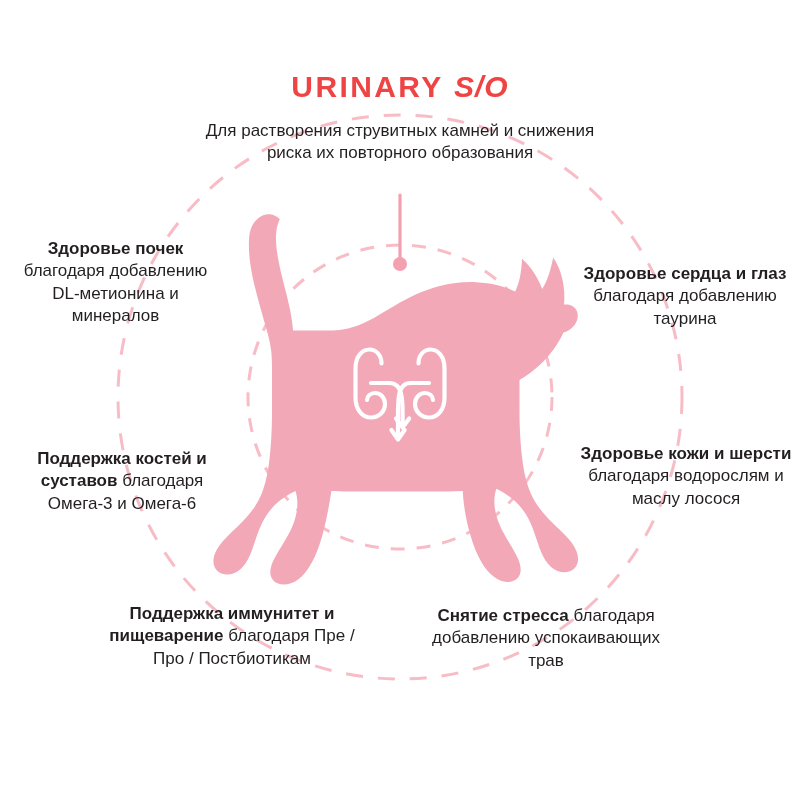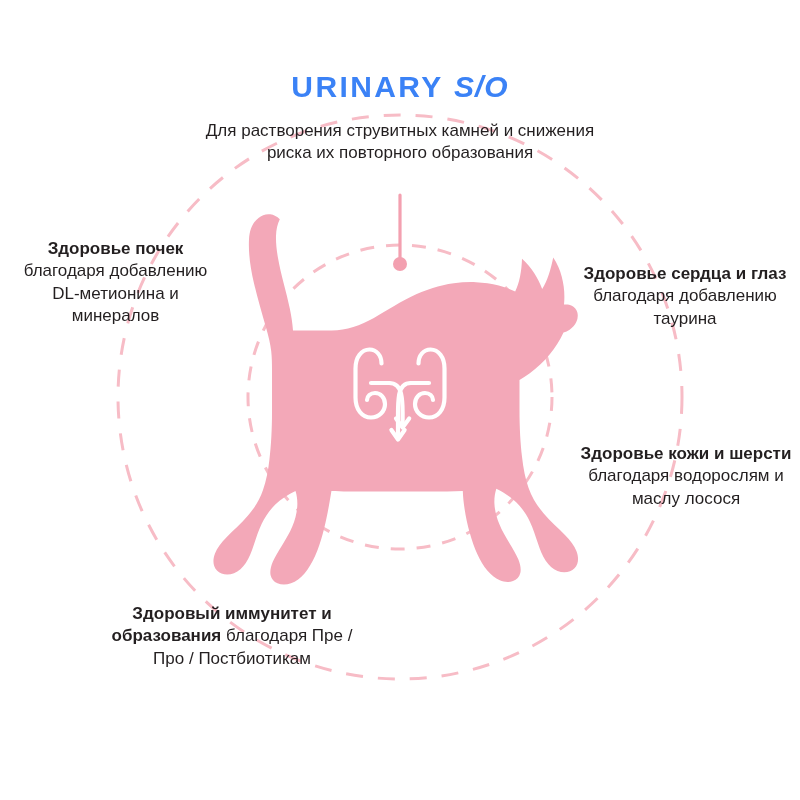--- a/index.html
+++ b/index.html
@@ -30,21 +30,21 @@
 
   .title {
     position: absolute;
     left: 0;
     top: 72px;
     width: 800px;
     text-align: center;
     font-size: 30px;
     font-weight: 700;
     letter-spacing: 2.4px;
-    color: #3b82f6;
+    color: #ef4444;
     line-height: 1;
   }
   .title .so {
     font-style: italic;
     letter-spacing: 1px;
   }
 
   .callout {
     position: absolute;
     line-height: 1.32;
@@ -263,30 +263,38 @@
 
   <div class="callout cap-kidney">
     <b>Здоровье почек</b>
     <span>благодаря добавлению DL-метионина и минералов</span>
   </div>
 
   <div class="callout cap-top">
     <span>Для растворения струвитных камней и снижения риска их повторного образования</span>
   </div>
 
+  <div class="callout cap-bones">
+    <b>Поддержка костей и суставов</b>
+    <span>благодаря Омега-3 и Омега-6</span>
+  </div>
 
   <div class="callout cap-immune">
-    <b>Здоровый иммунитет и образования</b>
+    <b>Поддержка иммунитет и пищеварение</b>
     <span>благодаря Пре / Про / Постбиотикам</span>
   </div>
 
   <div class="callout cap-heart">
     <b>Здоровье сердца и глаз</b>
     <span>благодаря добавлению таурина</span>
   </div>
 
   <div class="callout cap-skin">
     <b>Здоровье кожи и шерсти</b>
     <span>благодаря водорослям и маслу лосося</span>
   </div>
 
+  <div class="callout cap-stress">
+    <b>Снятие стресса</b>
+    <span>благодаря добавлению успокаивающих трав</span>
+  </div>
 
 </div>
 
 </body></html>

